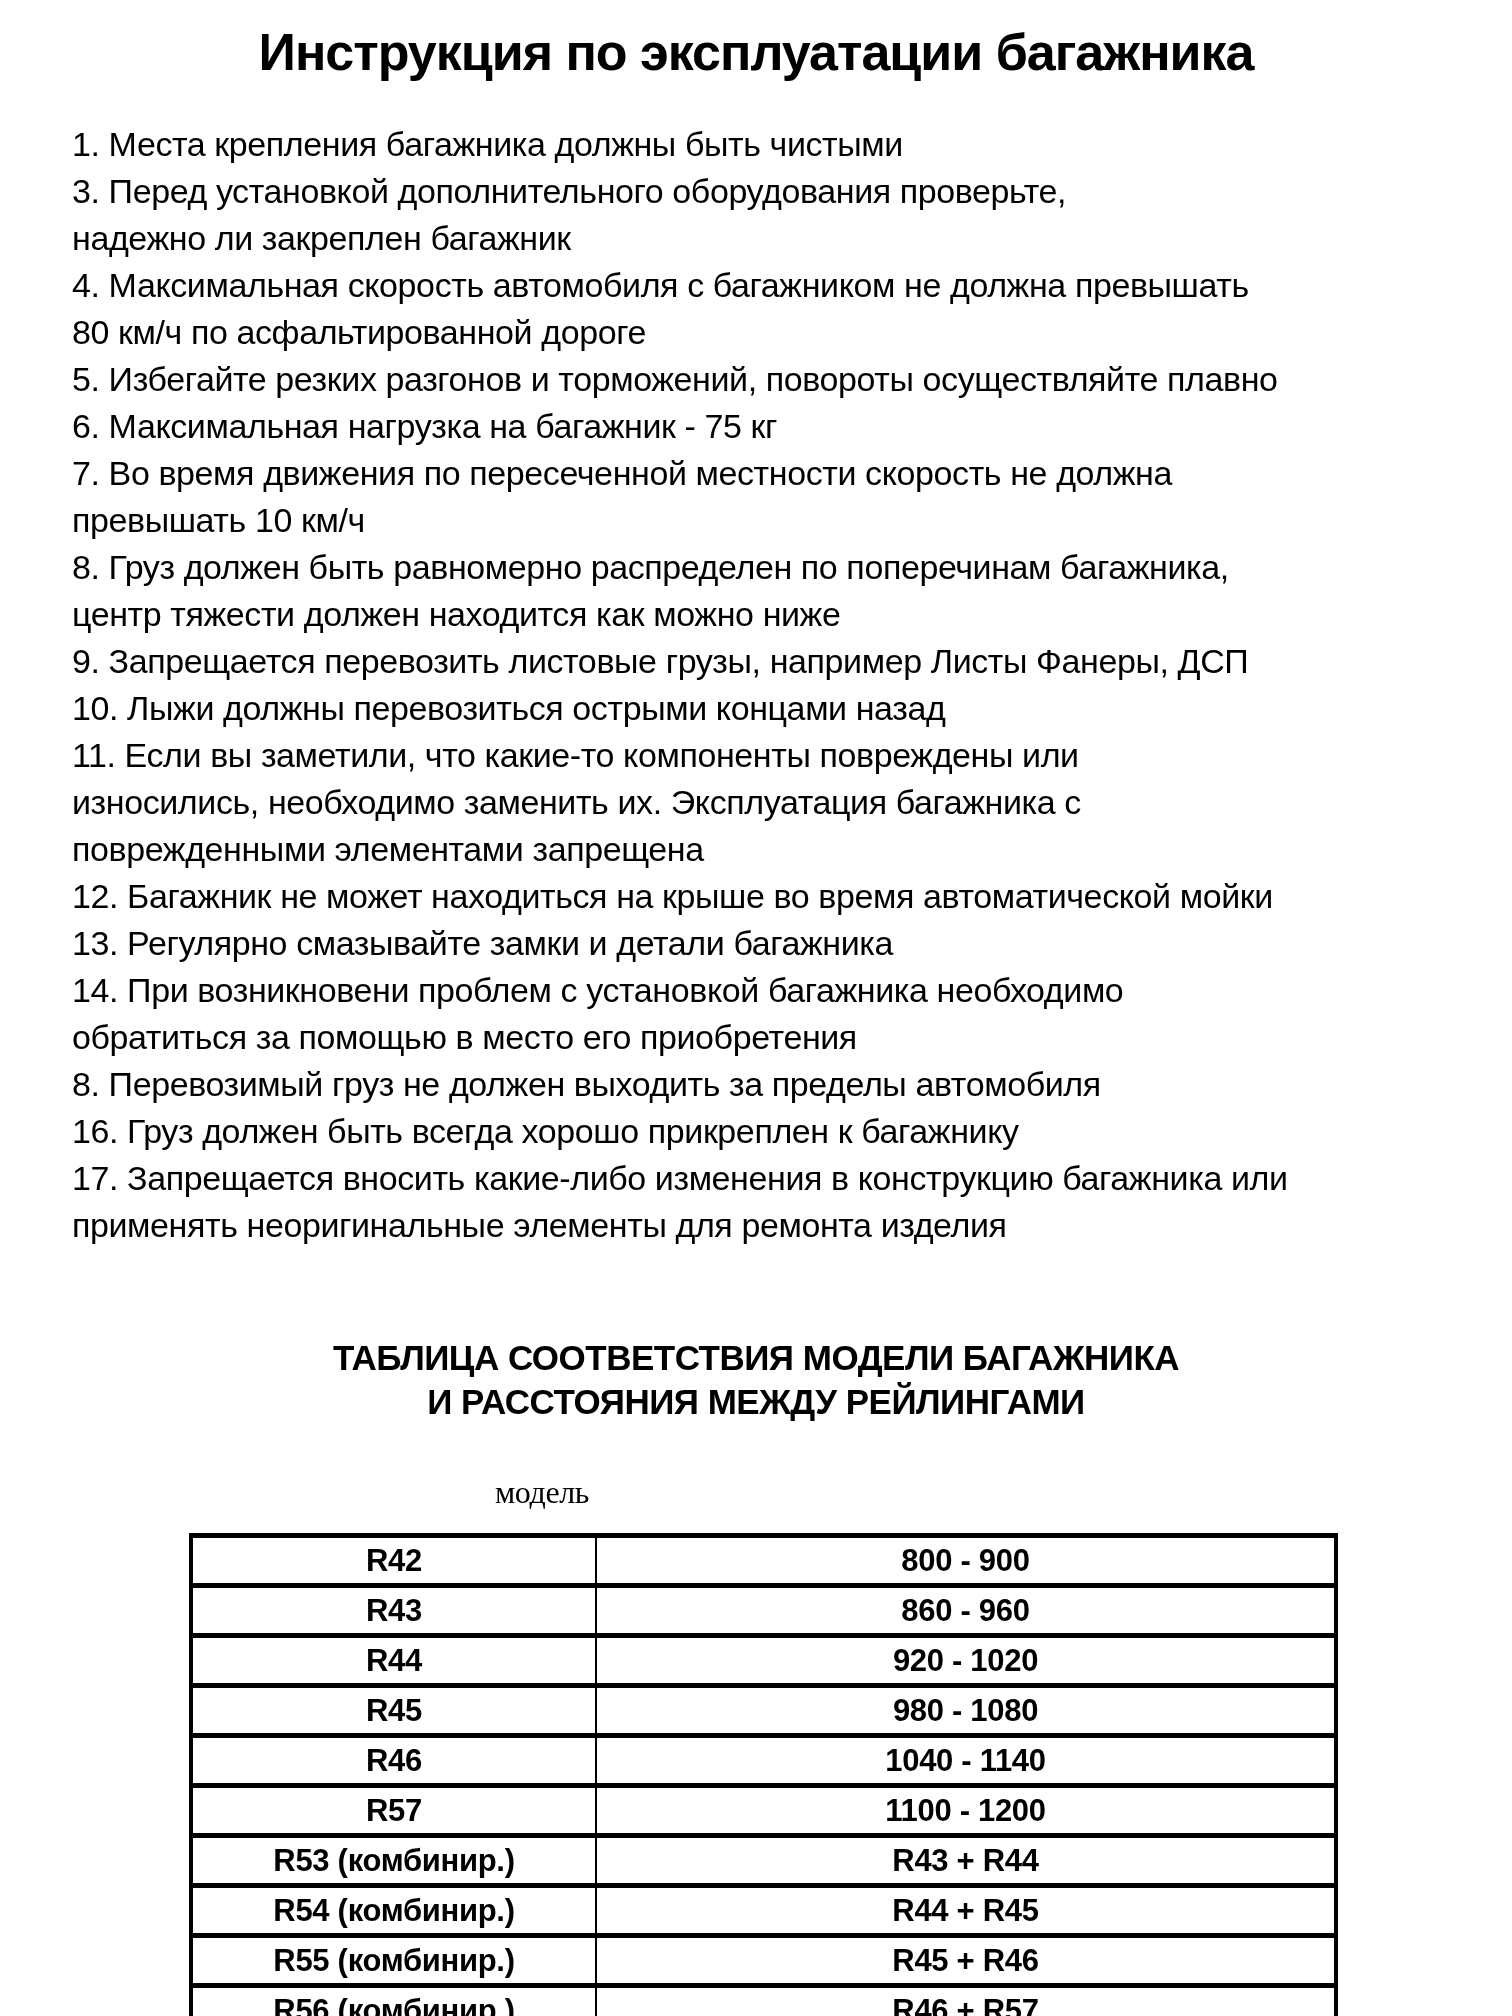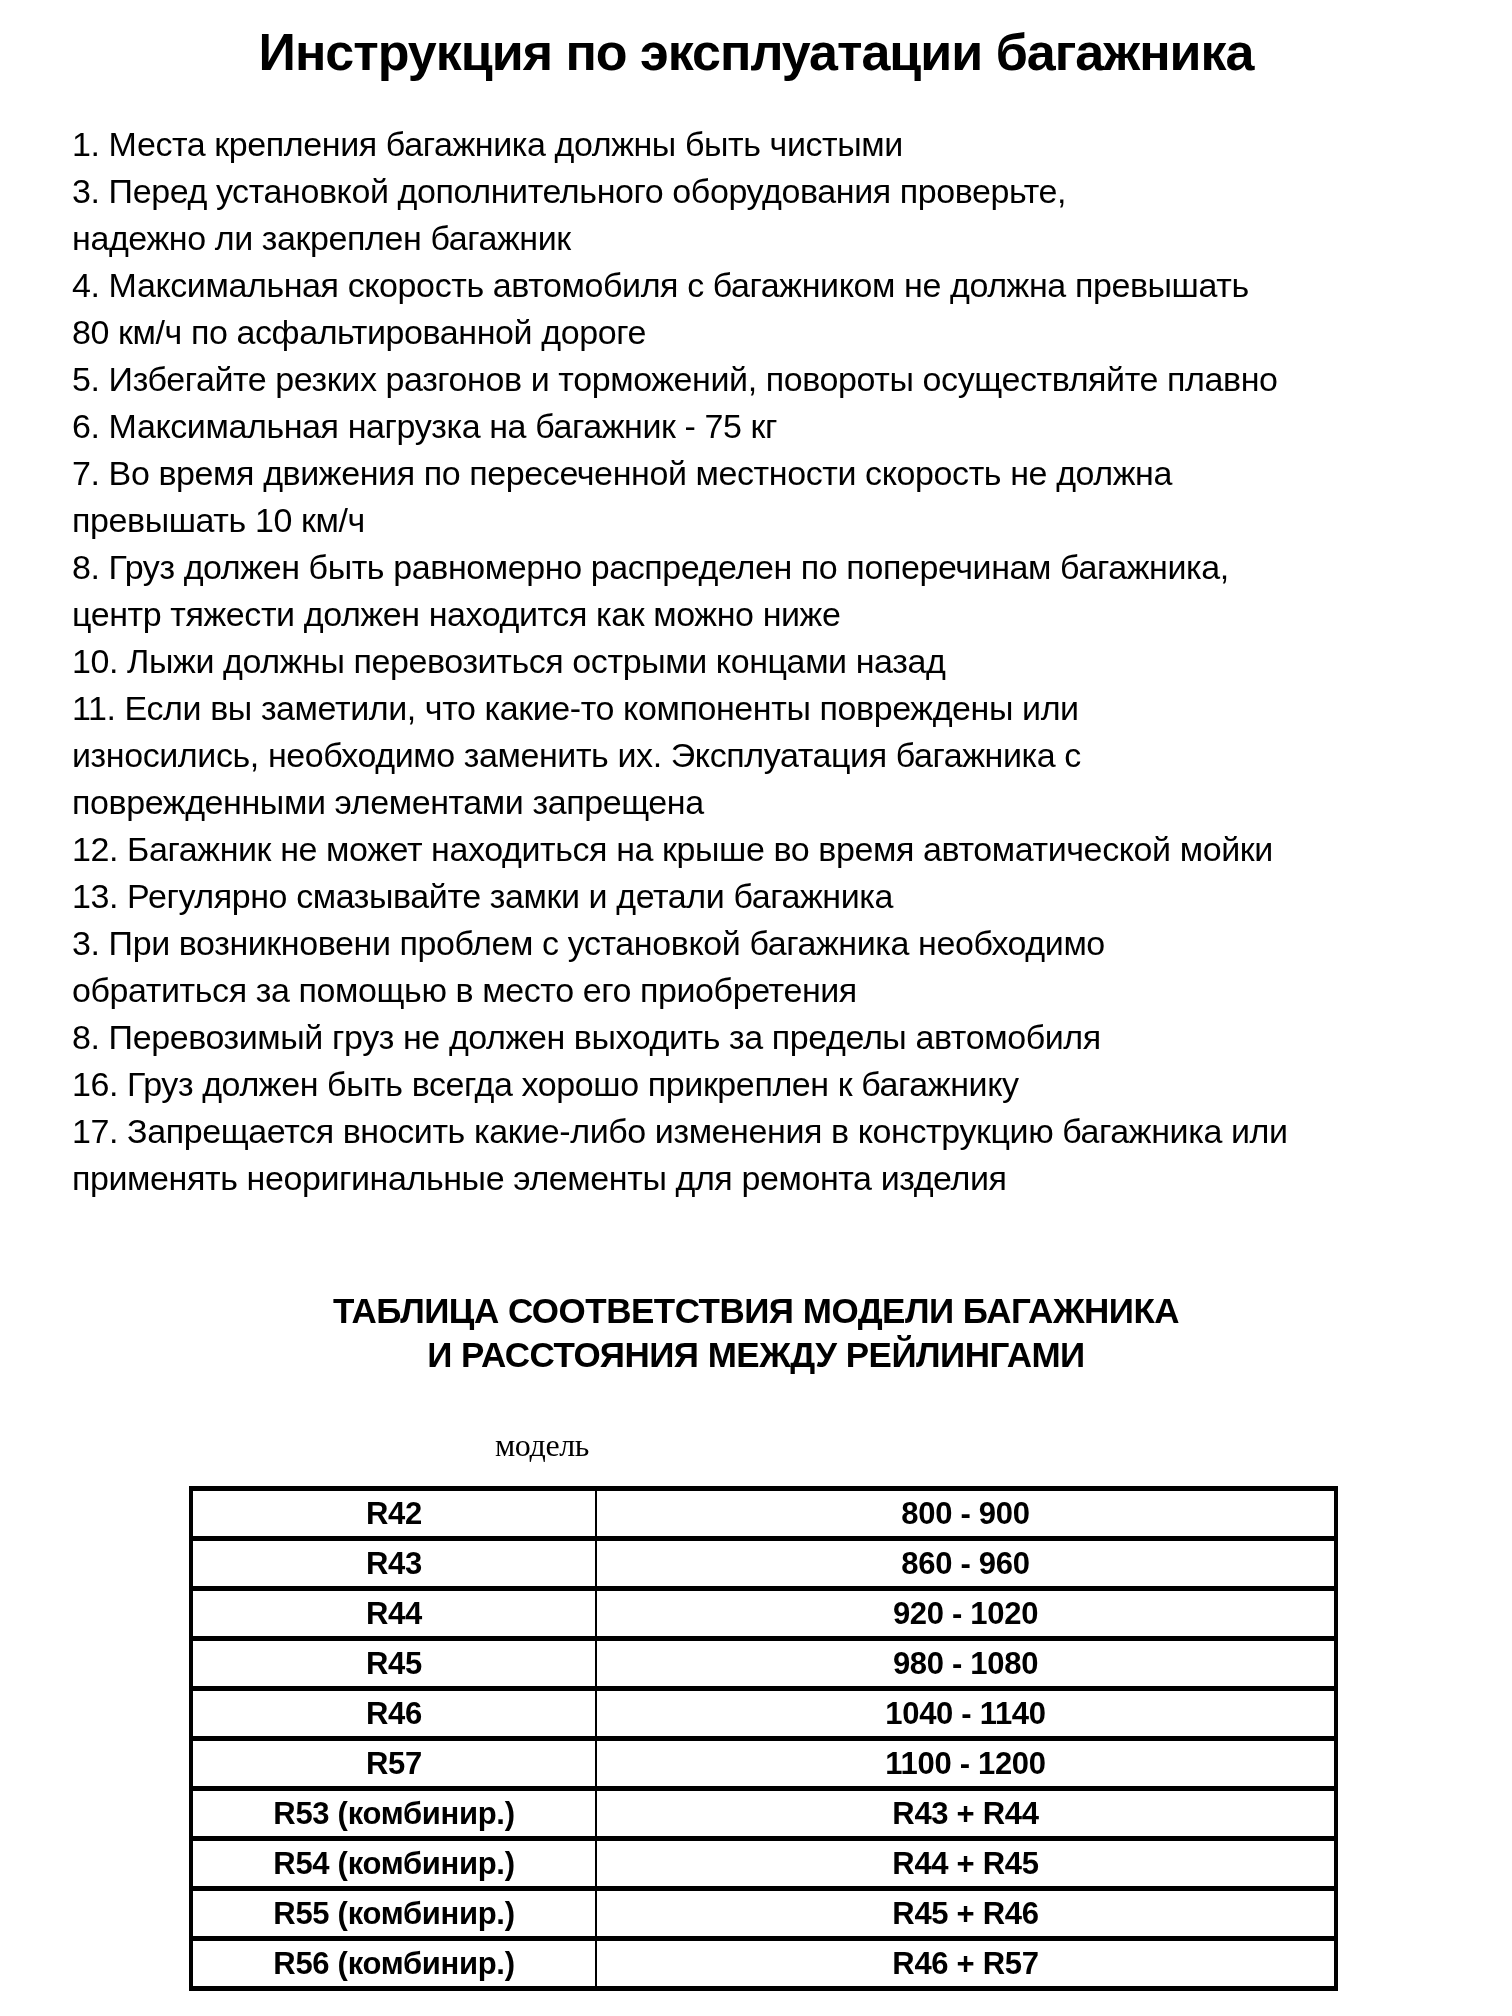--- a/index.html
+++ b/index.html
@@ -91,27 +91,28 @@
     <div class="instruction-item">3. Перед установкой дополнительного оборудования проверьте,
 надежно ли закреплен багажник</div>
     <div class="instruction-item">4. Максимальная скорость автомобиля с багажником не должна превышать
 80 км/ч по асфальтированной дороге</div>
     <div class="instruction-item">5. Избегайте резких разгонов и торможений, повороты осуществляйте плавно</div>
     <div class="instruction-item">6. Максимальная нагрузка на багажник - 75 кг</div>
     <div class="instruction-item">7. Во время движения по пересеченной местности скорость не должна
 превышать 10 км/ч</div>
     <div class="instruction-item">8. Груз должен быть равномерно распределен по поперечинам багажника,
 центр тяжести должен находится как можно ниже</div>
+    <div class="instruction-item">9. Запрещается перевозить листовые грузы, например Листы Фанеры, ДСП</div>
     <div class="instruction-item">10. Лыжи должны перевозиться острыми концами назад</div>
     <div class="instruction-item">11. Если вы заметили, что какие-то компоненты повреждены или
 износились, необходимо заменить их. Эксплуатация багажника с
 поврежденными элементами запрещена</div>
     <div class="instruction-item">12. Багажник не может находиться на крыше во время автоматической мойки</div>
     <div class="instruction-item">13. Регулярно смазывайте замки и детали багажника</div>
-    <div class="instruction-item">3. При возникновени проблем с установкой багажника необходимо
+    <div class="instruction-item">14. При возникновени проблем с установкой багажника необходимо
 обратиться за помощью в место его приобретения</div>
     <div class="instruction-item">8. Перевозимый груз не должен выходить за пределы автомобиля</div>
     <div class="instruction-item">16. Груз должен быть всегда хорошо прикреплен к багажнику</div>
     <div class="instruction-item">17. Запрещается вносить какие-либо изменения в конструкцию багажника или
 применять неоригинальные элементы для ремонта изделия</div>
   </div>
 
   <div class="table-heading">ТАБЛИЦА СООТВЕТСТВИЯ МОДЕЛИ БАГАЖНИКА
 И РАССТОЯНИЯ МЕЖДУ РЕЙЛИНГАМИ</div>
 

